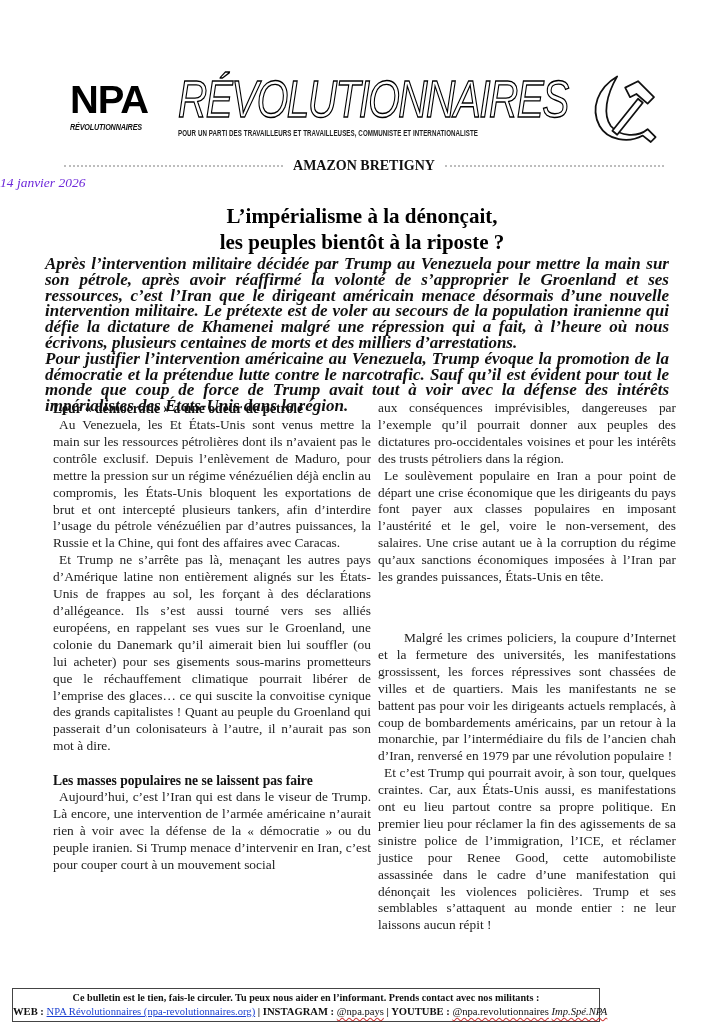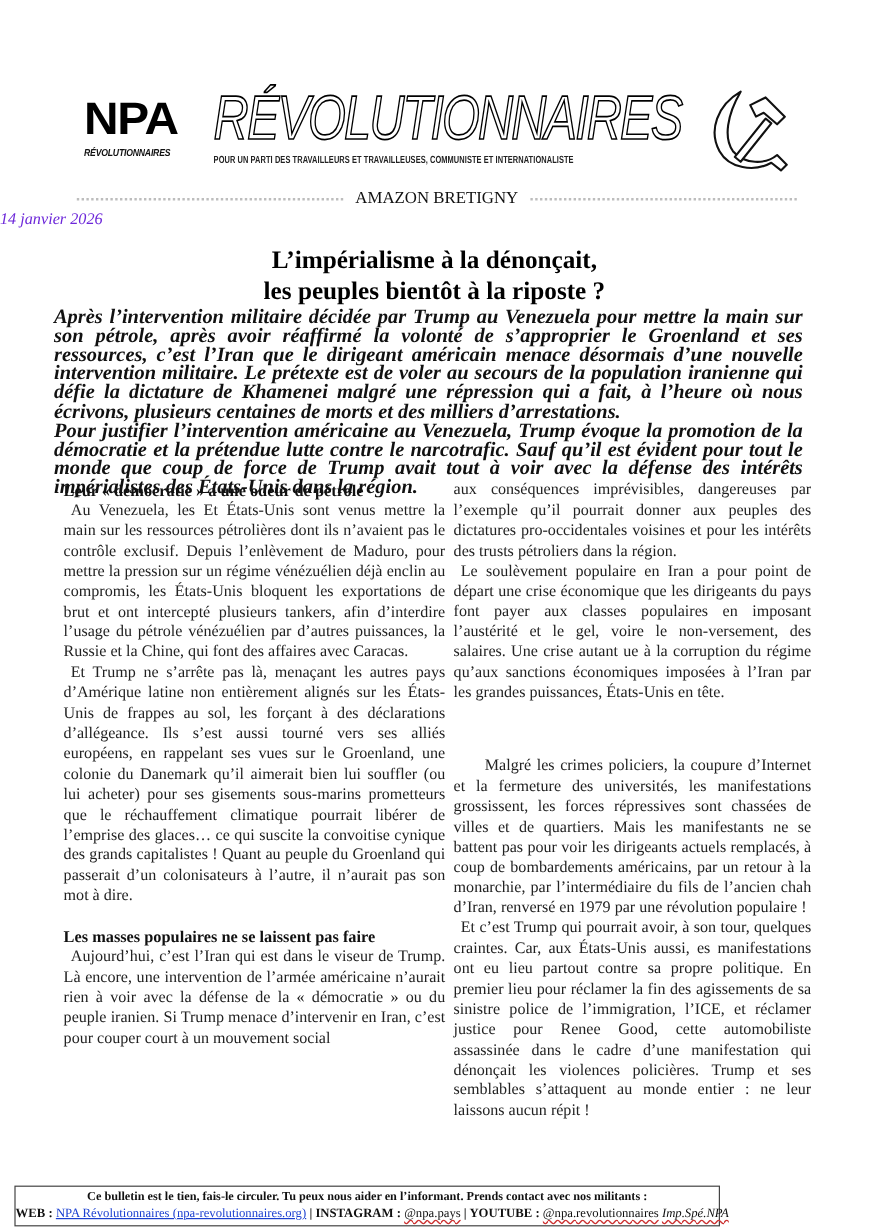--- a/index.html
+++ b/index.html
@@ -12,21 +12,21 @@
   .npa-small { font-family: "Liberation Sans", sans-serif; font-weight: 700; font-style: italic; font-size: 8.5px; letter-spacing: -0.2px; margin-top: 4px; color: #111; transform: scaleX(0.85); transform-origin: left; white-space: nowrap; }
 
   .title-block { position: absolute; left: 178px; top: 12px; width: 370px; }
   .big-title { font-family: "Liberation Sans", sans-serif; font-style: italic; font-size: 52px; line-height: 54px; font-weight: 400; color: #fff; -webkit-text-stroke: 1.4px #000; letter-spacing: -2px; transform: scaleX(0.78); transform-origin: left; white-space: nowrap; }
   .tagline { font-family: "Liberation Sans", sans-serif; font-size: 8.6px; font-weight: 700; color: #222; white-space: nowrap; margin-top: 2px; transform: scaleX(0.72); transform-origin: left; letter-spacing: 0.1px; }
 
   .emblem { position: absolute; left: 582px; top: 10px; width: 80px; height: 80px; }
 
   .sep-row { position: absolute; top: 158px; left: 64px; width: 600px; height: 16px; display: flex; align-items: center; gap: 10px; }
   .dots { flex: 1; border-top: 2px dotted #bdbdbd; height: 0; }
-  .site { font-family: "Liberation Serif", serif; font-weight: 400; font-size: 14px; color: #111; white-space: nowrap; }
+  .site { font-family: "Liberation Serif", serif; font-weight: 700; font-size: 14px; color: #111; white-space: nowrap; }
   .date { position: absolute; top: 175px; left: 0; width: 724px; text-align: left; font-style: italic; font-size: 13.5px; color: #6d28d9; }
 
   .headline { position: absolute; top: 203px; left: 0; width: 724px; text-align: center; font-weight: 700; font-size: 21px; line-height: 26px; color: #000; }
 
   .chapeau { position: absolute; top: 256px; left: 45px; width: 624px; font-style: italic; font-weight: 700; font-size: 17px; line-height: 15.8px; text-align: justify; color: #111; }
   .chapeau p { text-align: justify; }
 
   .col { position: absolute; top: 400px; font-size: 13.4px; line-height: 16.9px; color: #222; text-align: justify; }
   .col-left { left: 53px; width: 318px; }
   .col-right { left: 378px; width: 298px; }

